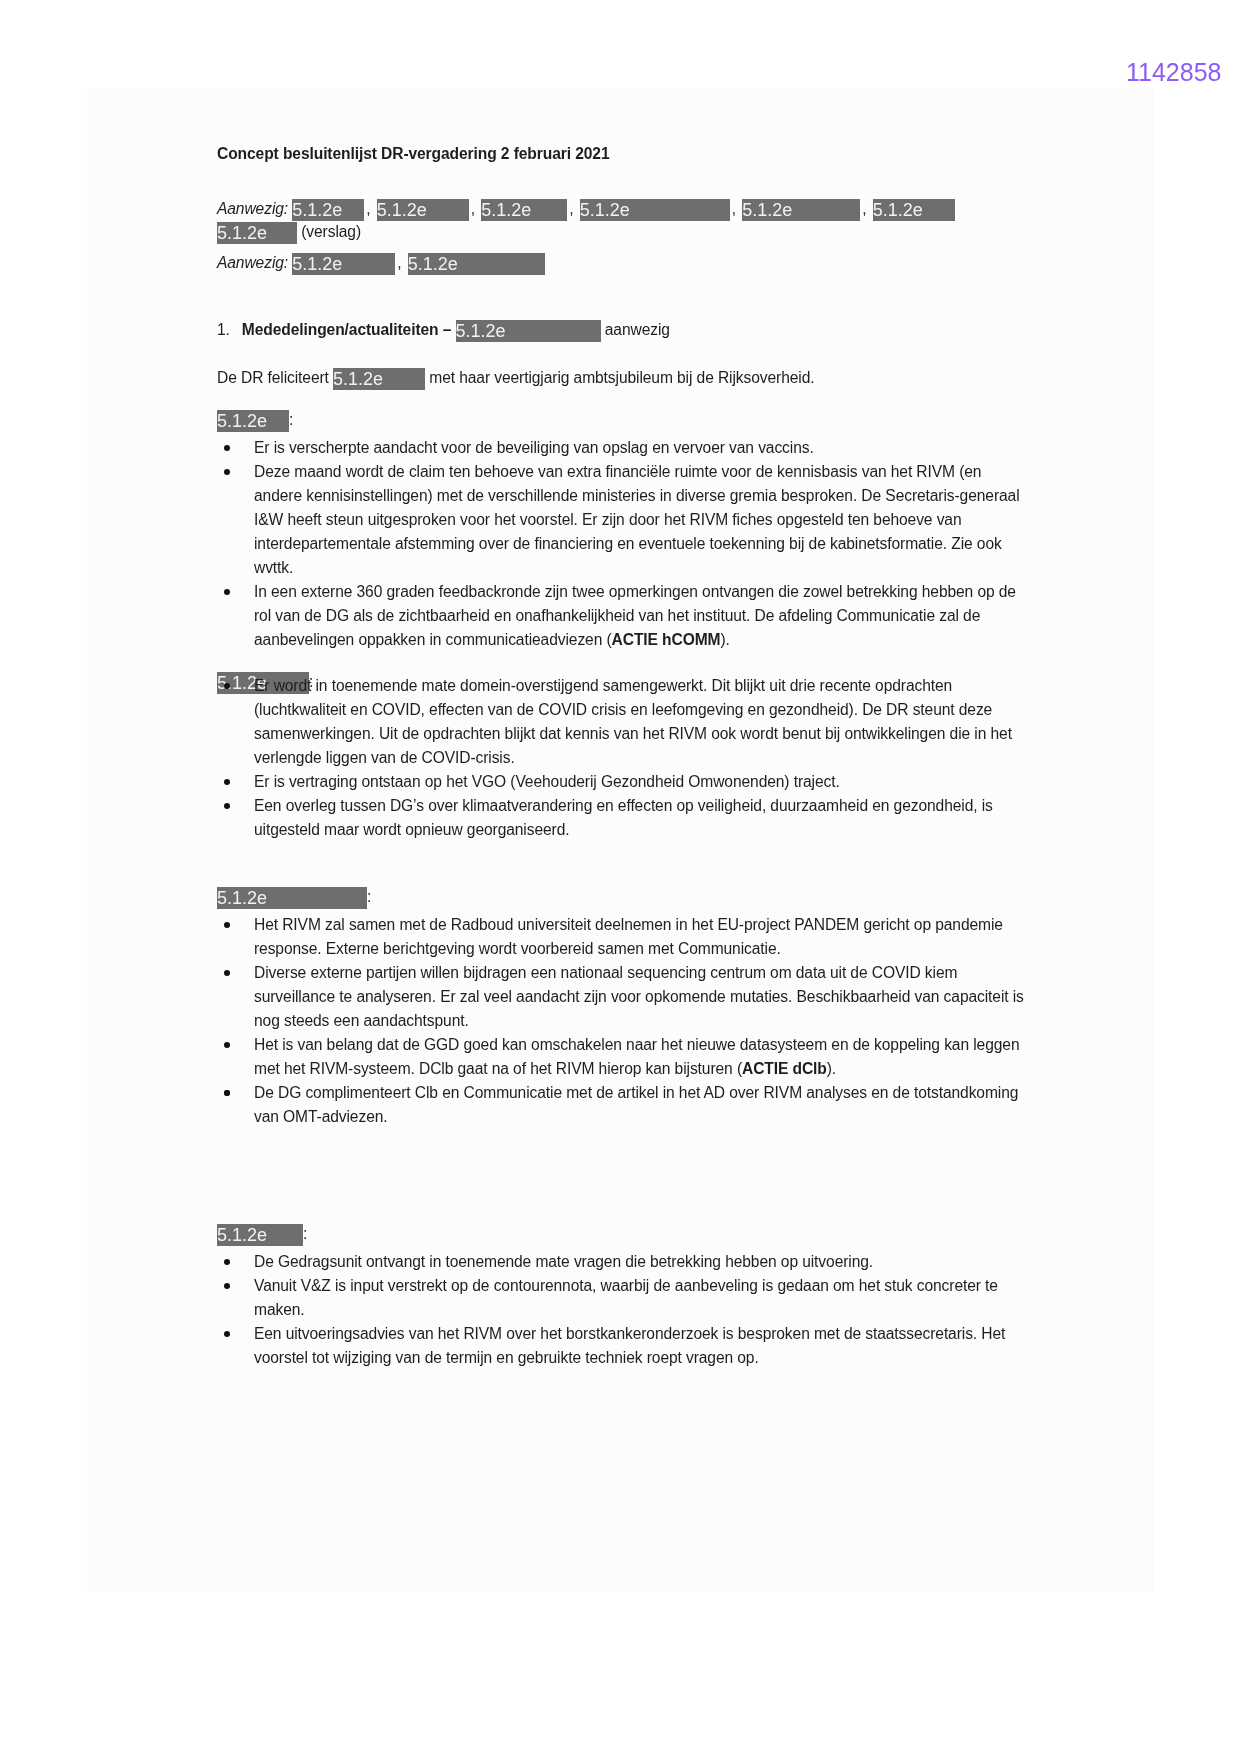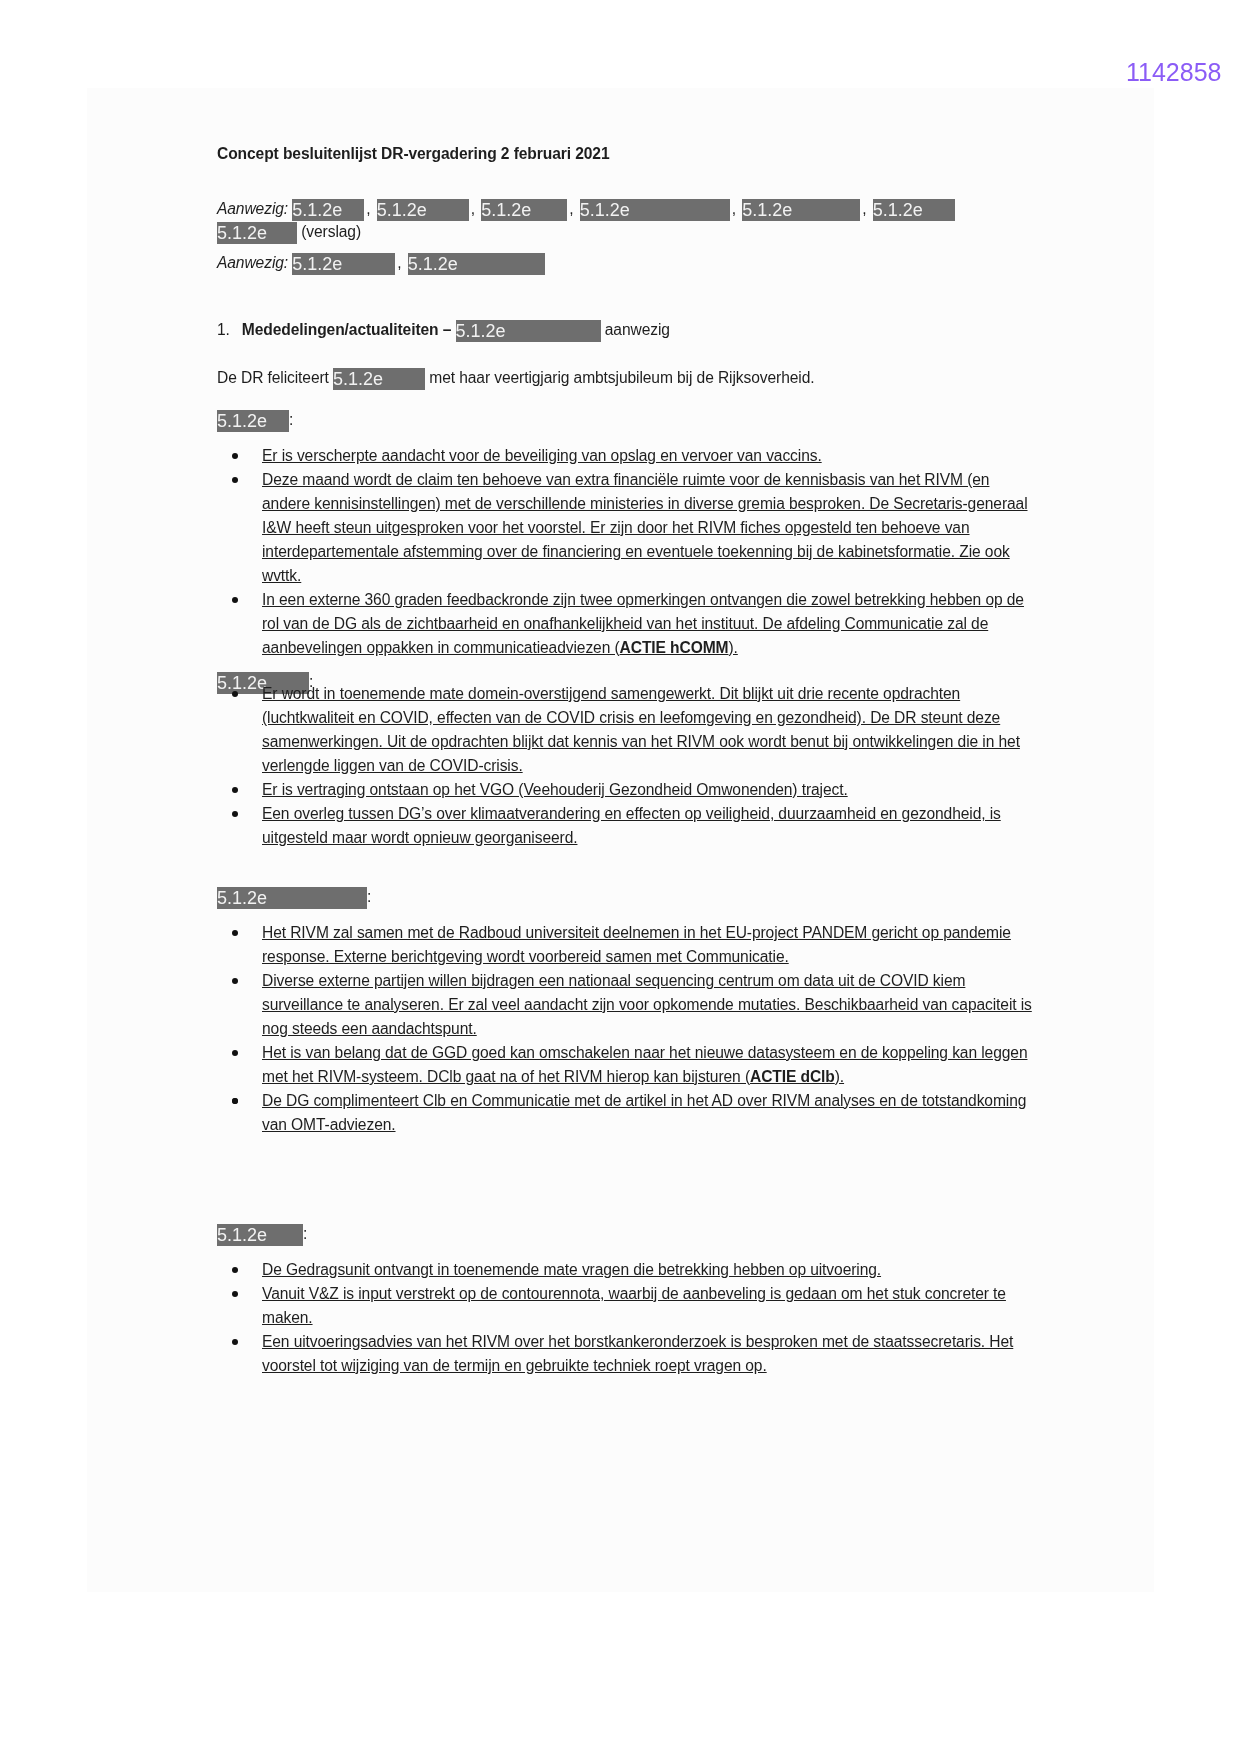--- a/index.html
+++ b/index.html
@@ -25,21 +25,21 @@
   .redact {
     display: inline-block; background: #6e6e6e; color: #f2f2f2;
     font-family: "Liberation Sans", sans-serif; font-size: 18px; line-height: 22px;
     height: 22px; vertical-align: middle;
     letter-spacing: 0;
   }
   .row { position: absolute; left: 0; white-space: nowrap; }
   .italic { font-style: italic; }
   .bold { font-weight: bold; }
   .sep { margin: 0 2px; }
-  ul.bullets { list-style: none; margin: 12px; padding: 0; position: absolute; left: 0; width: 810px; text-decoration: underline; }
+  ul.bullets { list-style: none; margin: 4px; padding: 0; position: absolute; left: 0; width: 810px; }
   ul.bullets li { position: relative; padding-left: 33px; }
   ul.bullets li .dot {
     position: absolute; left: 3px; top: 9px; width: 6px; height: 6px; border-radius: 50%;
     background: #111;
   }
 </style>
 </head>
 <body>
 
 <div class="doc-id">1142858</div>

